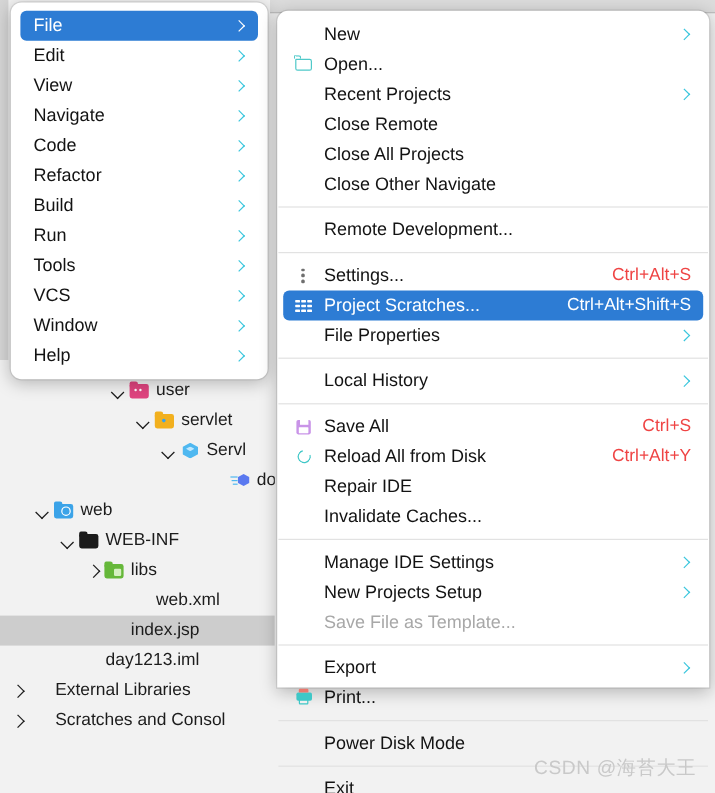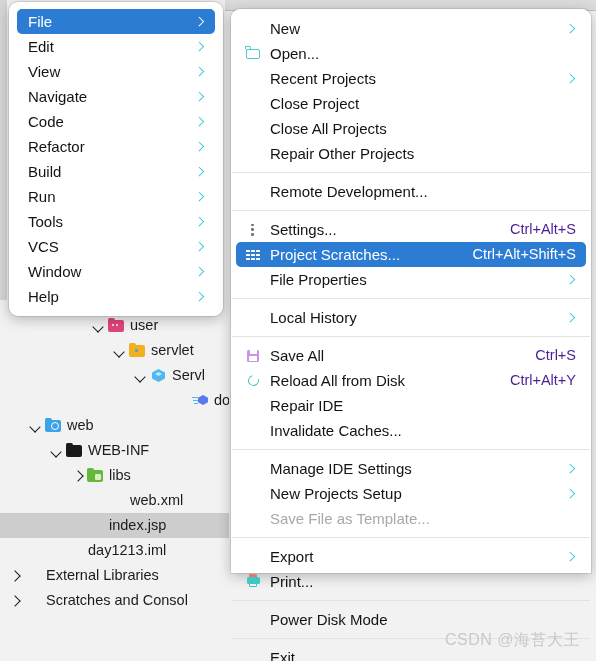--- a/index.html
+++ b/index.html
@@ -149,21 +149,21 @@
   .mi.sel { background: #2d7cd4; color: #ffffff; }
   .mi.disabled { color: #a8a8a8; }
   .mi-ico {
     width: 18px; height: 16px;
     flex: 0 0 18px;
     margin-right: 7px;
     position: relative;
   }
   .mi-label { flex: 1 1 auto; line-height: 1; }
   .mi-accel {
-    color: #4c1d95;
+    color: #ef4444;
     font-size: 14.5px;
     margin-left: 14px;
     line-height: 1;
   }
   .mi.sel .mi-accel { color: #ffffff; }
   .chev {
     width: 10px; height: 10px;
     flex: 0 0 10px;
     margin-left: 10px;
     position: relative;
@@ -463,29 +463,29 @@
       </span>
       <span class="mi-label">Open...</span>
     </div>
     <div class="mi">
       <span class="mi-ico"></span>
       <span class="mi-label">Recent Projects</span>
       <span class="chev"></span>
     </div>
     <div class="mi">
       <span class="mi-ico"></span>
-      <span class="mi-label">Close Project</span>
+      <span class="mi-label">Close Remote</span>
     </div>
     <div class="mi">
       <span class="mi-ico"></span>
       <span class="mi-label">Close All Projects</span>
     </div>
     <div class="mi">
       <span class="mi-ico"></span>
-      <span class="mi-label">Repair Other Projects</span>
+      <span class="mi-label">Close Other Navigate</span>
     </div>
     <div class="sep"></div>
     <div class="mi">
       <span class="mi-ico"></span>
       <span class="mi-label">Remote Development...</span>
     </div>
     <div class="sep"></div>
     <div class="mi">
       <span class="mi-ico">
         <span class="ic-kebab">

